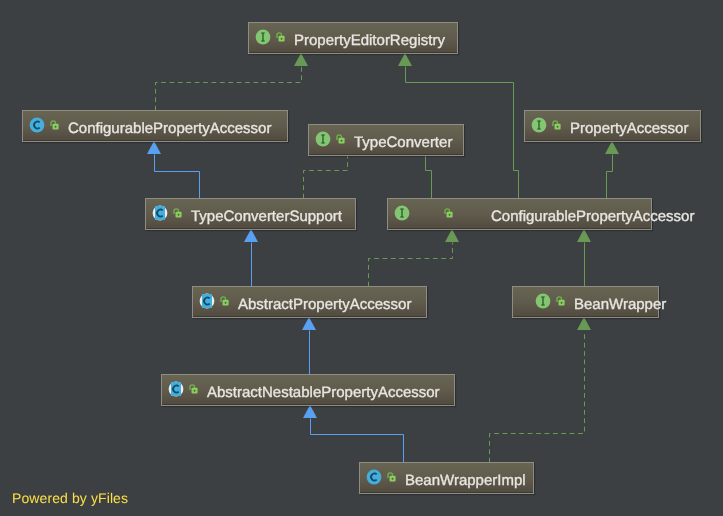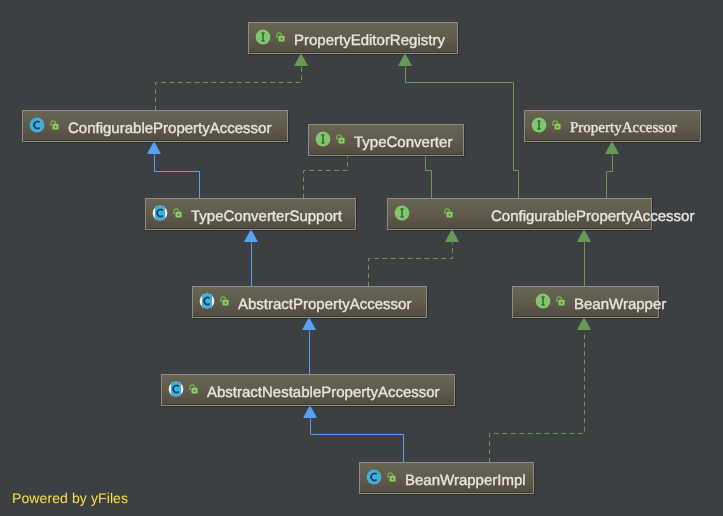--- a/index.html
+++ b/index.html
@@ -78,21 +78,21 @@
           <circle cx="8" cy="8" r="7.4" fill="#84c473"></circle>
           <path d="M6.25 3.5h3.5v1.1H8.6v6.8h1.15v1.1h-3.5v-1.1H7.4V4.6H6.25z" fill="#16581a"></path>
         </svg>
         <svg class="lockicon" viewBox="0 0 12 12">
           <path d="M1.95 7.1V4.15a2.3 2.3 0 0 1 4.6 0v0.85" fill="none" stroke="#6fb34a" stroke-width="1.35"></path>
           <rect x="3.5" y="4.85" width="6.1" height="5.65" rx="0.9" fill="#8dcc62"></rect>
           <circle cx="6.55" cy="7.65" r="1.0" fill="#3c7327"></circle>
         </svg>
         <span class="lbl">TypeConverter</span>
       </div>
-      <div class="node" style="left: 524px; top: 110px; width: 177px; height: 32px; font-family: Liberation Serif, serif;">
+      <div class="node" style="left: 524px; top: 110px; width: 177px; height: 32px;">
         <svg class="kindicon" viewBox="0 0 16 16">
           <circle cx="8" cy="8" r="7.4" fill="#84c473"></circle>
           <path d="M6.25 3.5h3.5v1.1H8.6v6.8h1.15v1.1h-3.5v-1.1H7.4V4.6H6.25z" fill="#16581a"></path>
         </svg>
         <svg class="lockicon" viewBox="0 0 12 12">
           <path d="M1.95 7.1V4.15a2.3 2.3 0 0 1 4.6 0v0.85" fill="none" stroke="#6fb34a" stroke-width="1.35"></path>
           <rect x="3.5" y="4.85" width="6.1" height="5.65" rx="0.9" fill="#8dcc62"></rect>
           <circle cx="6.55" cy="7.65" r="1.0" fill="#3c7327"></circle>
         </svg>
         <span class="lbl">PropertyAccessor</span>

